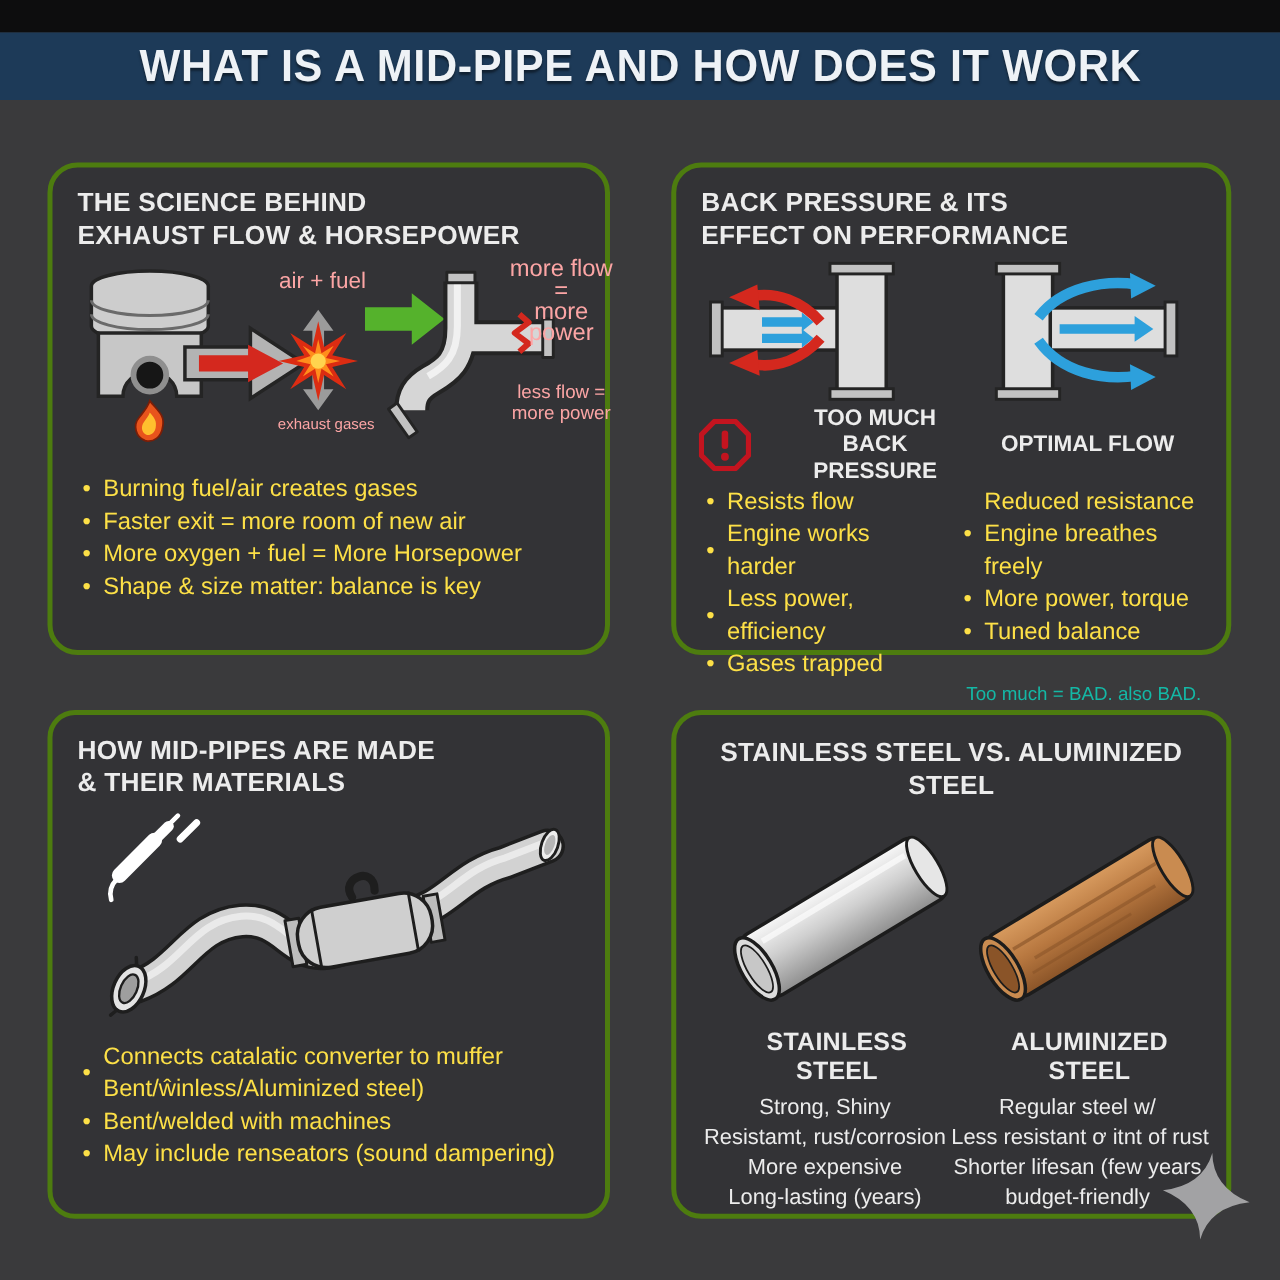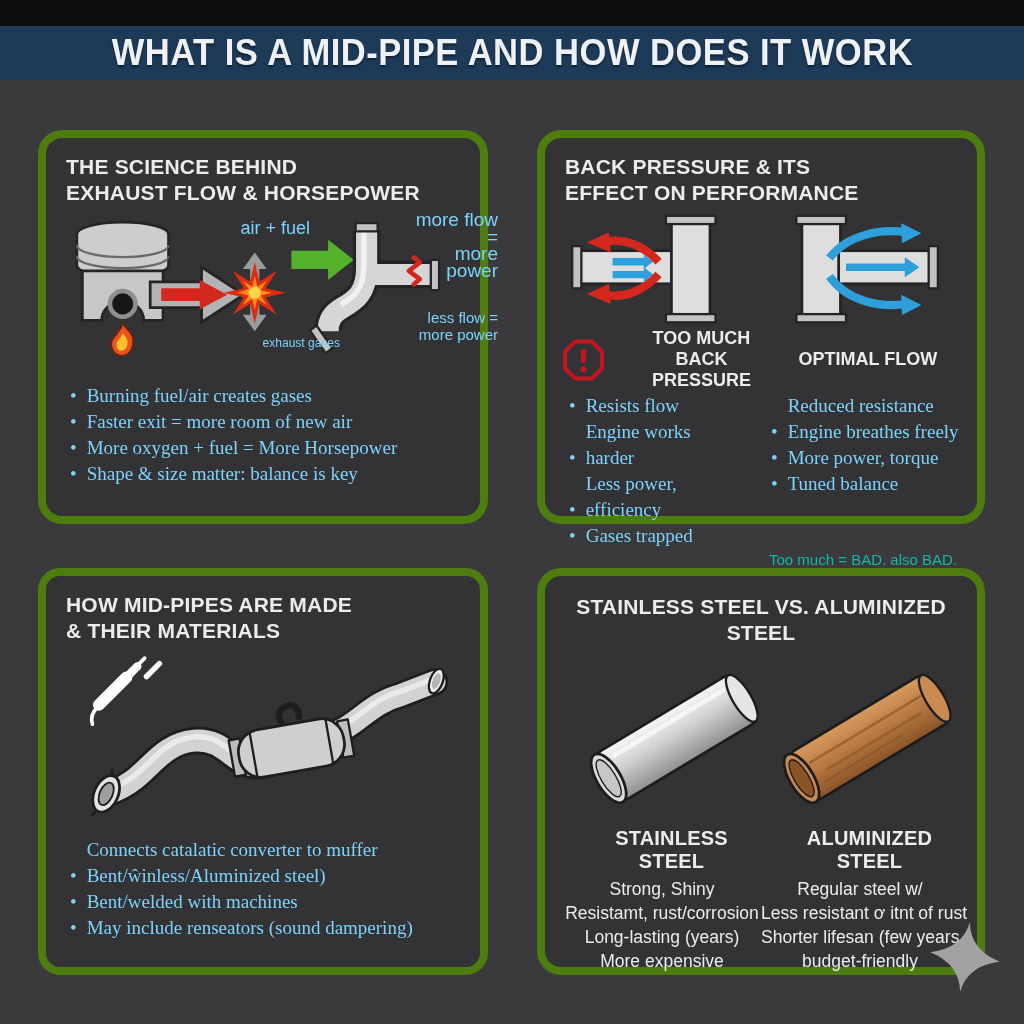--- a/index.html
+++ b/index.html
@@ -6,48 +6,48 @@
   body{width:1024px;height:1024px;background:#3a3a3c;font-family:"Liberation Sans",sans-serif;overflow:hidden;}
   #root{position:relative;width:1024px;height:1024px;}
   .pre{white-space:pre-line;}
 
   
   .topstrip{position:absolute;left:0;top:0;width:1024px;height:26px;background:#0d0d0e;}
   .banner{position:absolute;left:0;top:26px;width:1024px;height:54px;background:#1d3a58;display:flex;align-items:center;justify-content:center;}
   .banner-title{display:inline-block;transform:scaleX(.96);color:#eef2f6;font-size:36px;font-weight:bold;letter-spacing:.5px;text-shadow:0 2px 2px rgba(0,0,0,.45);}
 
   
-  .panel{position:absolute;box-sizing:border-box;background:#333336;border:8px solid #4d7c0f;border-radius:24px;padding:12px 18px;color:#ececec;}
+  .panel{position:absolute;box-sizing:border-box;background:#333336;border:4px solid #4d7c0f;border-radius:24px;padding:12px 18px;color:#ececec;}
   .panel-tl{left:38px;top:130px;width:450px;height:394px;}
   .panel-tr{left:537px;top:130px;width:448px;height:394px;}
   .panel-bl{left:38px;top:568px;width:450px;height:407px;border-radius:22px;}
   .panel-br{left:537px;top:568px;width:448px;height:407px;}
   .ptitle{font-size:21px;font-weight:bold;line-height:1.25;letter-spacing:.2px;margin:4px 2px 2px;}
   .ptitle.center{text-align:center;margin-top:6px;}
 
   .diagram{position:relative;width:100%;}
   .diagram svg{position:absolute;left:0;top:0;}
   .d-science{height:164px;margin-top:2px;}
   .d-back{height:118px;margin-top:4px;}
   .d-made{height:180px;margin-top:2px;}
   .d-steel{height:172px;margin-top:4px;}
 
-  .dlabel{position:absolute;color:#7dd3fc;text-align:right;line-height:1.1;}
+  .dlabel{position:absolute;color:#fca5a5;text-align:center;line-height:1.1;}
   .lbl-airfuel{left:150px;top:10px;width:96px;font-size:18px;}
   .lbl-exhaust{left:126px;top:128px;width:150px;font-size:12px;}
   .lbl-more{left:344px;top:2px;width:90px;font-size:19px;line-height:17px;}
   .lbl-less{left:344px;top:100px;width:90px;font-size:15px;line-height:17px;}
 
   .caprow{display:flex;align-items:center;margin-top:6px;height:50px;}
   .cap-left{width:54%;display:flex;align-items:center;gap:22px;}
   .cap-left .captext{font-size:18px;font-weight:bold;text-align:center;line-height:1.15;}
   .cap-right{width:46%;text-align:center;font-size:18px;font-weight:bold;}
 
   .bullets{margin-top:10px;}
-  .bullet{display:flex;align-items:flex-end;font-size:19px;line-height:26px;color:#7dd3fc;font-family:Liberation Serif, serif;}
+  .bullet{display:flex;align-items:center;font-size:19px;line-height:26px;color:#fde047;}
   .bullet::before{content:"•";margin:0 10px 0 6px;font-size:19px;}
   .cols{display:flex;margin-top:8px;gap:30px;}
   .col-l{width:47%;}
   .col-r{width:53%;}
   .footnote{text-align:right;font-size:15px;color:#14b8a6;margin-top:2px;padding-right:2px;}
 
   .steel-cols{display:flex;margin-top:4px;}
   .steel-col{width:50%;text-align:center;}
   .steel-name{font-size:20px;font-weight:bold;margin-bottom:4px;letter-spacing:.2px;margin-left:19px;}
   .steel-line{font-size:17.5px;line-height:24px;white-space:nowrap;}
@@ -315,22 +315,22 @@
           <ellipse cx="2" cy="0" rx="8" ry="23" fill="#8a5428" stroke="#1c1c1c" stroke-width="1.5"></ellipse>
         </g>
       </svg>
     </div>
 
     <div class="steel-cols">
       <div class="steel-col">
         <div class="steel-name">STAINLESS STEEL</div>
         <div class="steel-line">Strong, Shiny</div>
         <div class="steel-line">Resistamt, rust/corrosion</div>
+        <div class="steel-line">More expensive</div>
         <div class="steel-line">Long-lasting (years)</div>
-        <div class="steel-line">More expensive</div>
       </div>
       <div class="steel-col">
         <div class="steel-name">ALUMINIZED STEEL</div>
         <div class="steel-line">Regular steel w/</div>
         <div class="steel-line">Less resistant ơ itnt of rust</div>
         <div class="steel-line">Shorter lifesan (few years</div>
         <div class="steel-line">budget-friendly</div>
       </div>
     </div>
   </div>

